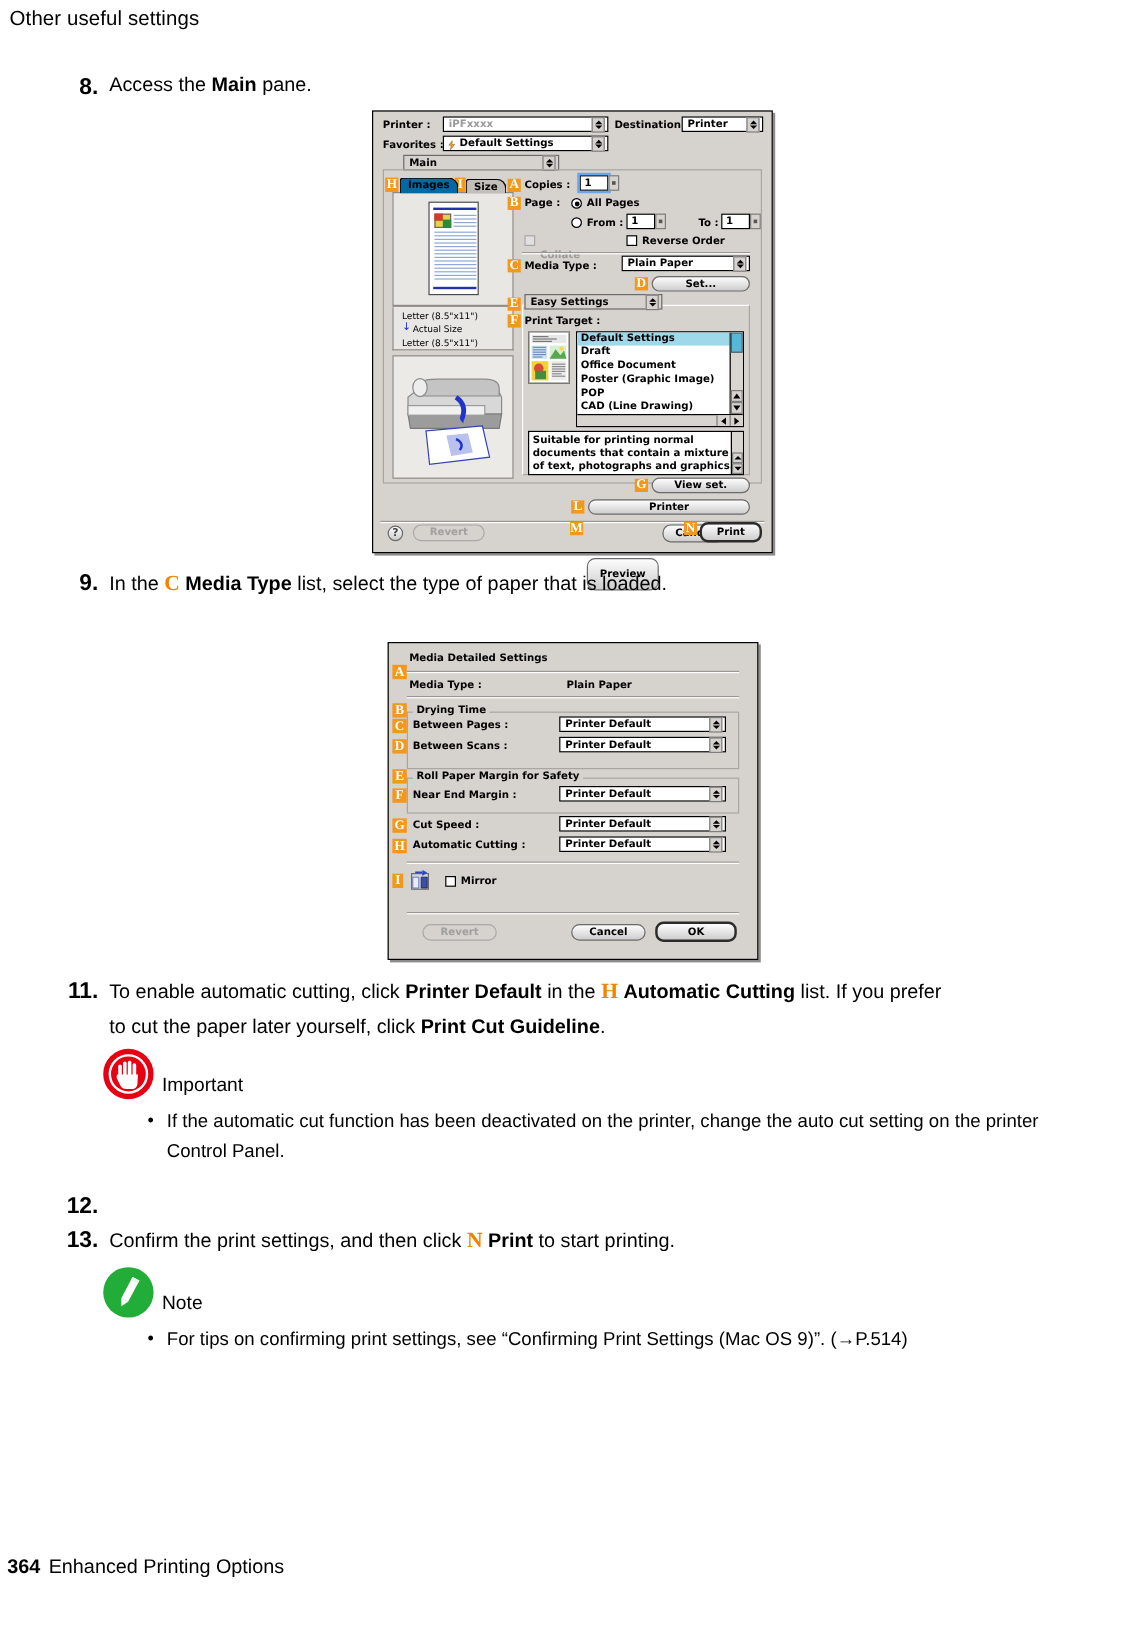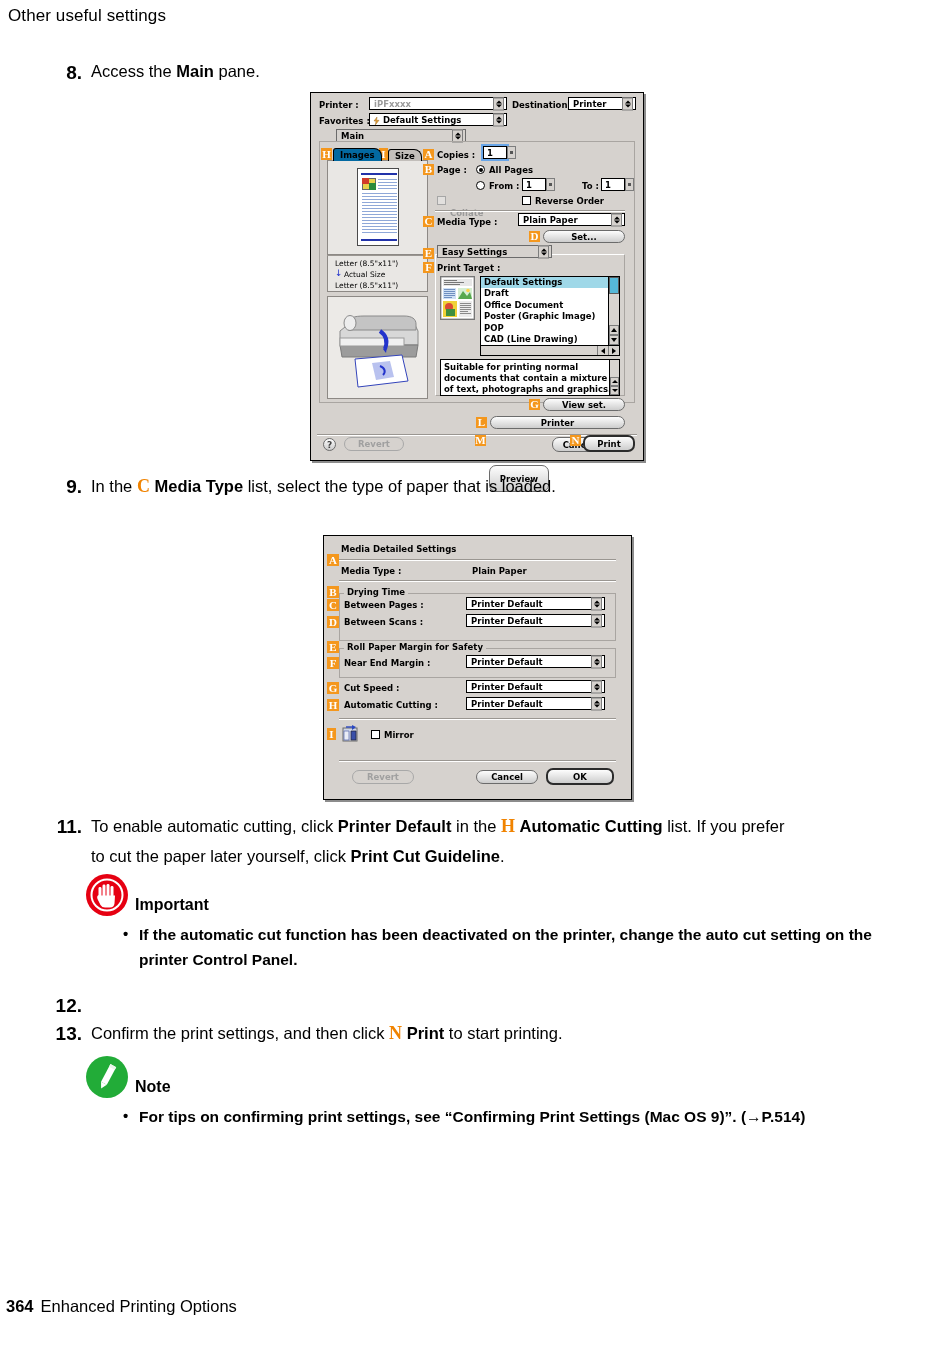--- a/index.html
+++ b/index.html
@@ -15,21 +15,21 @@
   .footer{position:absolute;left:6px;top:1297px;font-size:16.5px;}
   .footer .pno{font-weight:bold;margin-right:7px;}
 
   .step{position:absolute;display:flex;align-items:flex-start;font-size:16.5px;line-height:1.72;}
   .step .num{font-weight:bold;font-size:19px;text-align:right;flex:0 0 auto;}
   .step .body{margin-left:9px;}
   b{font-weight:bold;}
   .mk{color:#F08300;font-weight:bold;font-family:"Liberation Serif", serif;font-size:18px;}
 
   
-  .callout{position:absolute;font-weight:bold;}
+  .callout{position:absolute;}
   .callout .head{display:flex;align-items:flex-end;gap:7px;}
   .callout .head .txt{font-size:16px;padding-bottom:2px;}
   .bullets{margin-top:4px;font-size:15.5px;line-height:1.62;}
   .bullets .bl{display:flex;}
   .bullets .bl .dot{flex:0 0 16px;text-align:left;font-size:15px;}
   .ico-imp,.ico-note{width:42px;height:42px;border-radius:50%;position:relative;}
   .ico-imp{background:#E60012;}
   .ico-note{background:#22AC38;}
 
   

